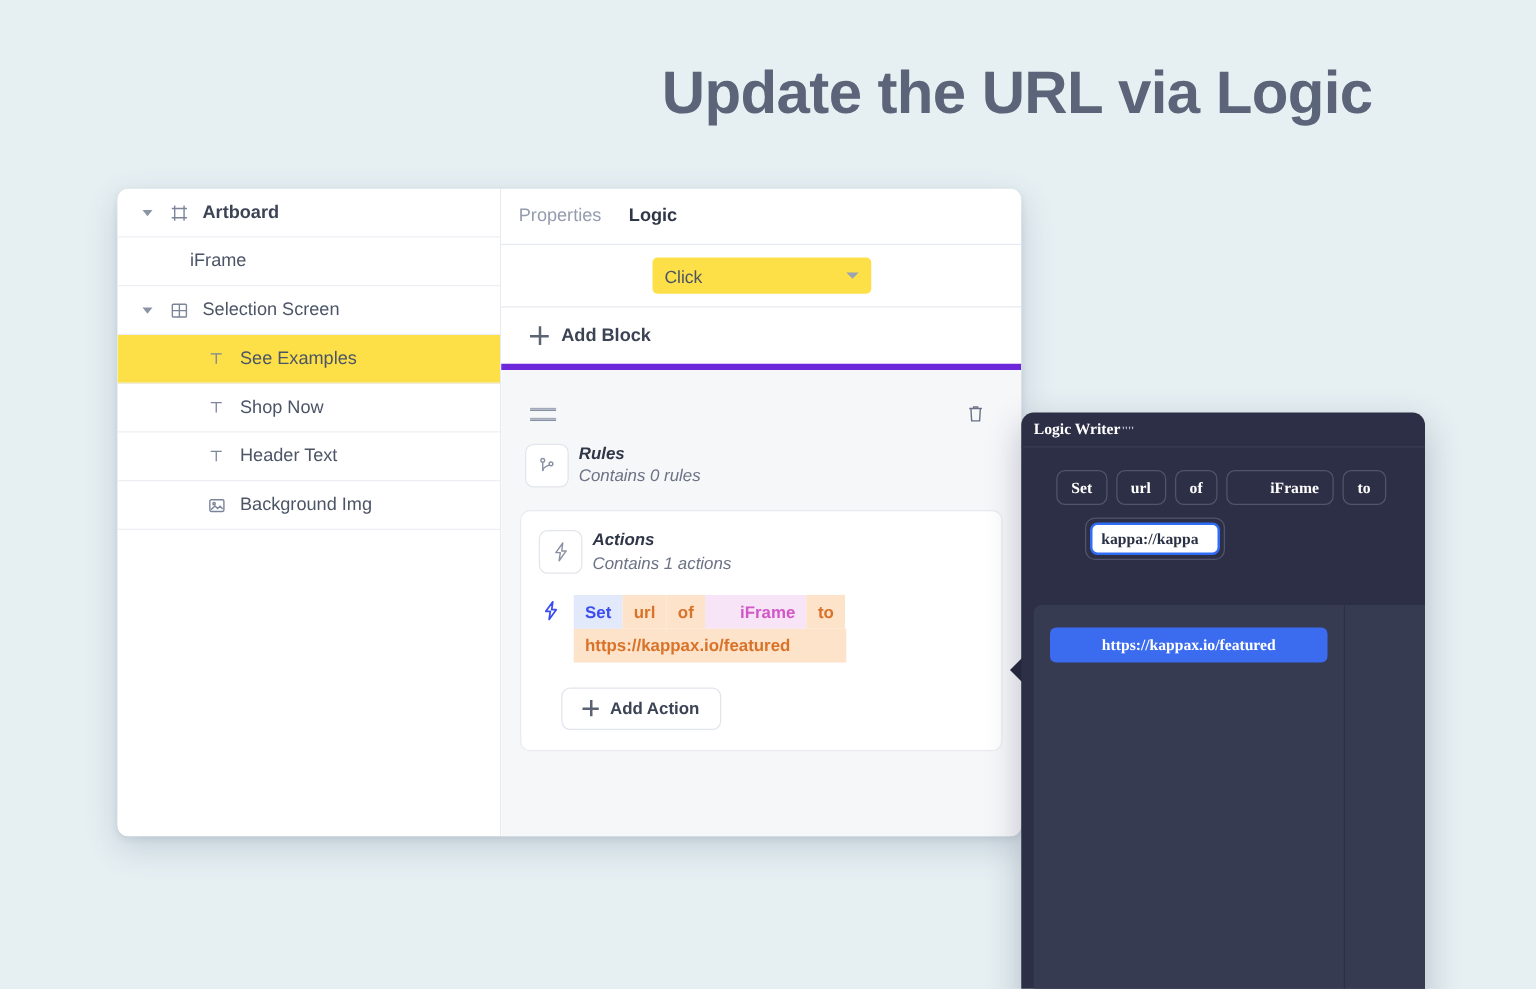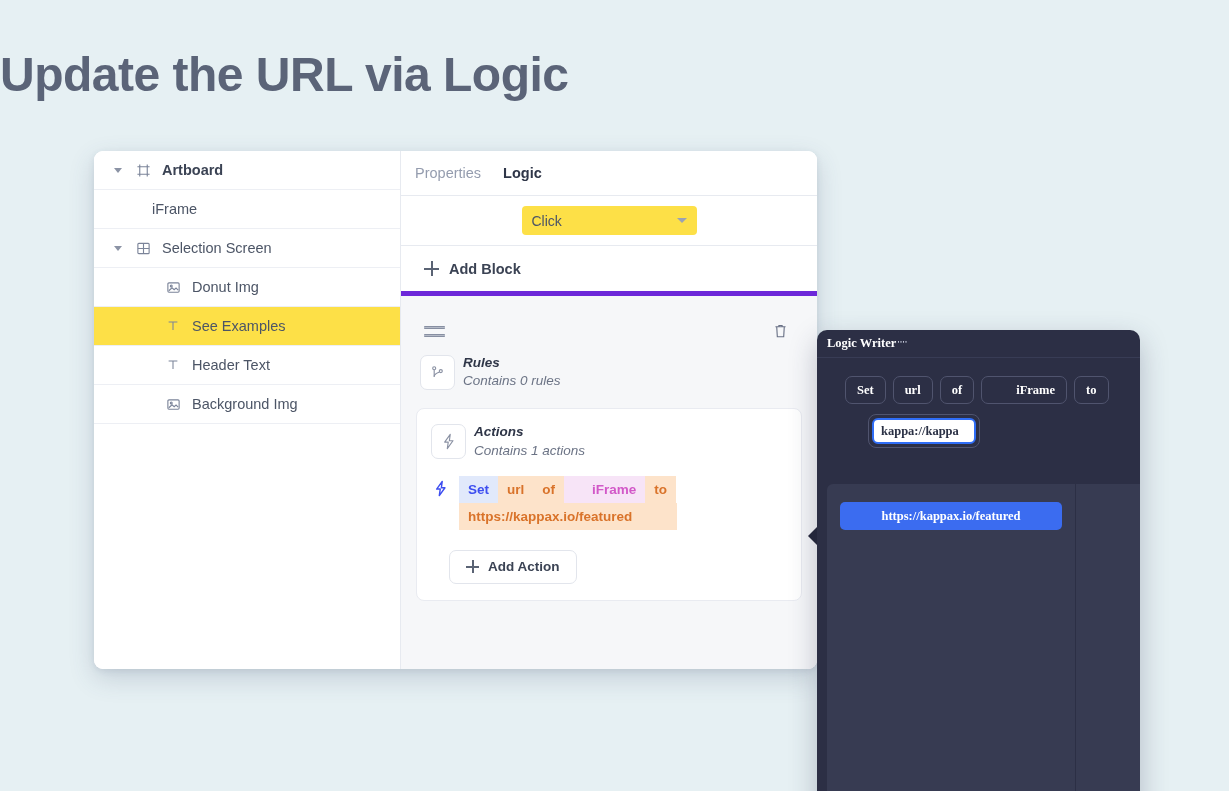--- a/index.html
+++ b/index.html
@@ -8,21 +8,21 @@
     background: #e6f0f3;
     font-family: "Liberation Sans", sans-serif;
     overflow: hidden;
   }
   #stage { position: relative; width: 1229px; height: 791px; }
 
   
   .page-title {
     position: absolute;
     top: 47px; left: 0; width: 1098px;
-    text-align: left;
+    text-align: right;
     font-size: 48px;
     font-weight: bold;
     letter-spacing: -0.5px;
     color: #5b6478;
   }
 
   
   .editor {
     position: absolute;
     left: 94px; top: 151px;
@@ -381,42 +381,40 @@
         <span class="caret open"></span>
         <span class="li-icon">
           <svg width="15" height="15" viewBox="0 0 16 16" fill="none" stroke="currentColor" stroke-width="1.2">
             <rect x="2" y="2.5" width="12" height="11" rx="1"></rect>
             <path d="M8 2.5v11M2 8h12"></path>
           </svg>
         </span>
         <span class="li-label">Selection Screen</span>
       </div>
 
-      <div class="layer-row row-child">
-        <span class="caret"></span>
-        <span class="li-icon">
-          <svg width="15" height="15" viewBox="0 0 16 16" fill="none" stroke="currentColor" stroke-width="1.2">
-            <rect x="2" y="3" width="12" height="10" rx="1.2"></rect>
-            <circle cx="5.6" cy="6.3" r="1"></circle>
-            <path d="M3 11.5l3.4-3.2 2.3 2.1 2-1.8 2.3 2.2"></path>
-          </svg>
-        </span>
-        <span class="li-label">Donut Img</span>
-      </div>
 
       <div class="layer-row row-child selected">
         <span class="caret"></span>
         <span class="li-icon">
           <svg width="14" height="14" viewBox="0 0 16 16" fill="none" stroke="currentColor" stroke-width="1.2">
             <path d="M3 3.5h10M8 3.5v9"></path>
           </svg>
         </span>
         <span class="li-label">See Examples</span>
       </div>
 
+      <div class="layer-row row-child">
+        <span class="caret"></span>
+        <span class="li-icon">
+          <svg width="14" height="14" viewBox="0 0 16 16" fill="none" stroke="currentColor" stroke-width="1.2">
+            <path d="M3 3.5h10M8 3.5v9"></path>
+          </svg>
+        </span>
+        <span class="li-label">Shop Now</span>
+      </div>
 
       <div class="layer-row row-child">
         <span class="caret"></span>
         <span class="li-icon">
           <svg width="14" height="14" viewBox="0 0 16 16" fill="none" stroke="currentColor" stroke-width="1.2">
             <path d="M3 3.5h10M8 3.5v9"></path>
           </svg>
         </span>
         <span class="li-label">Header Text</span>
       </div>

